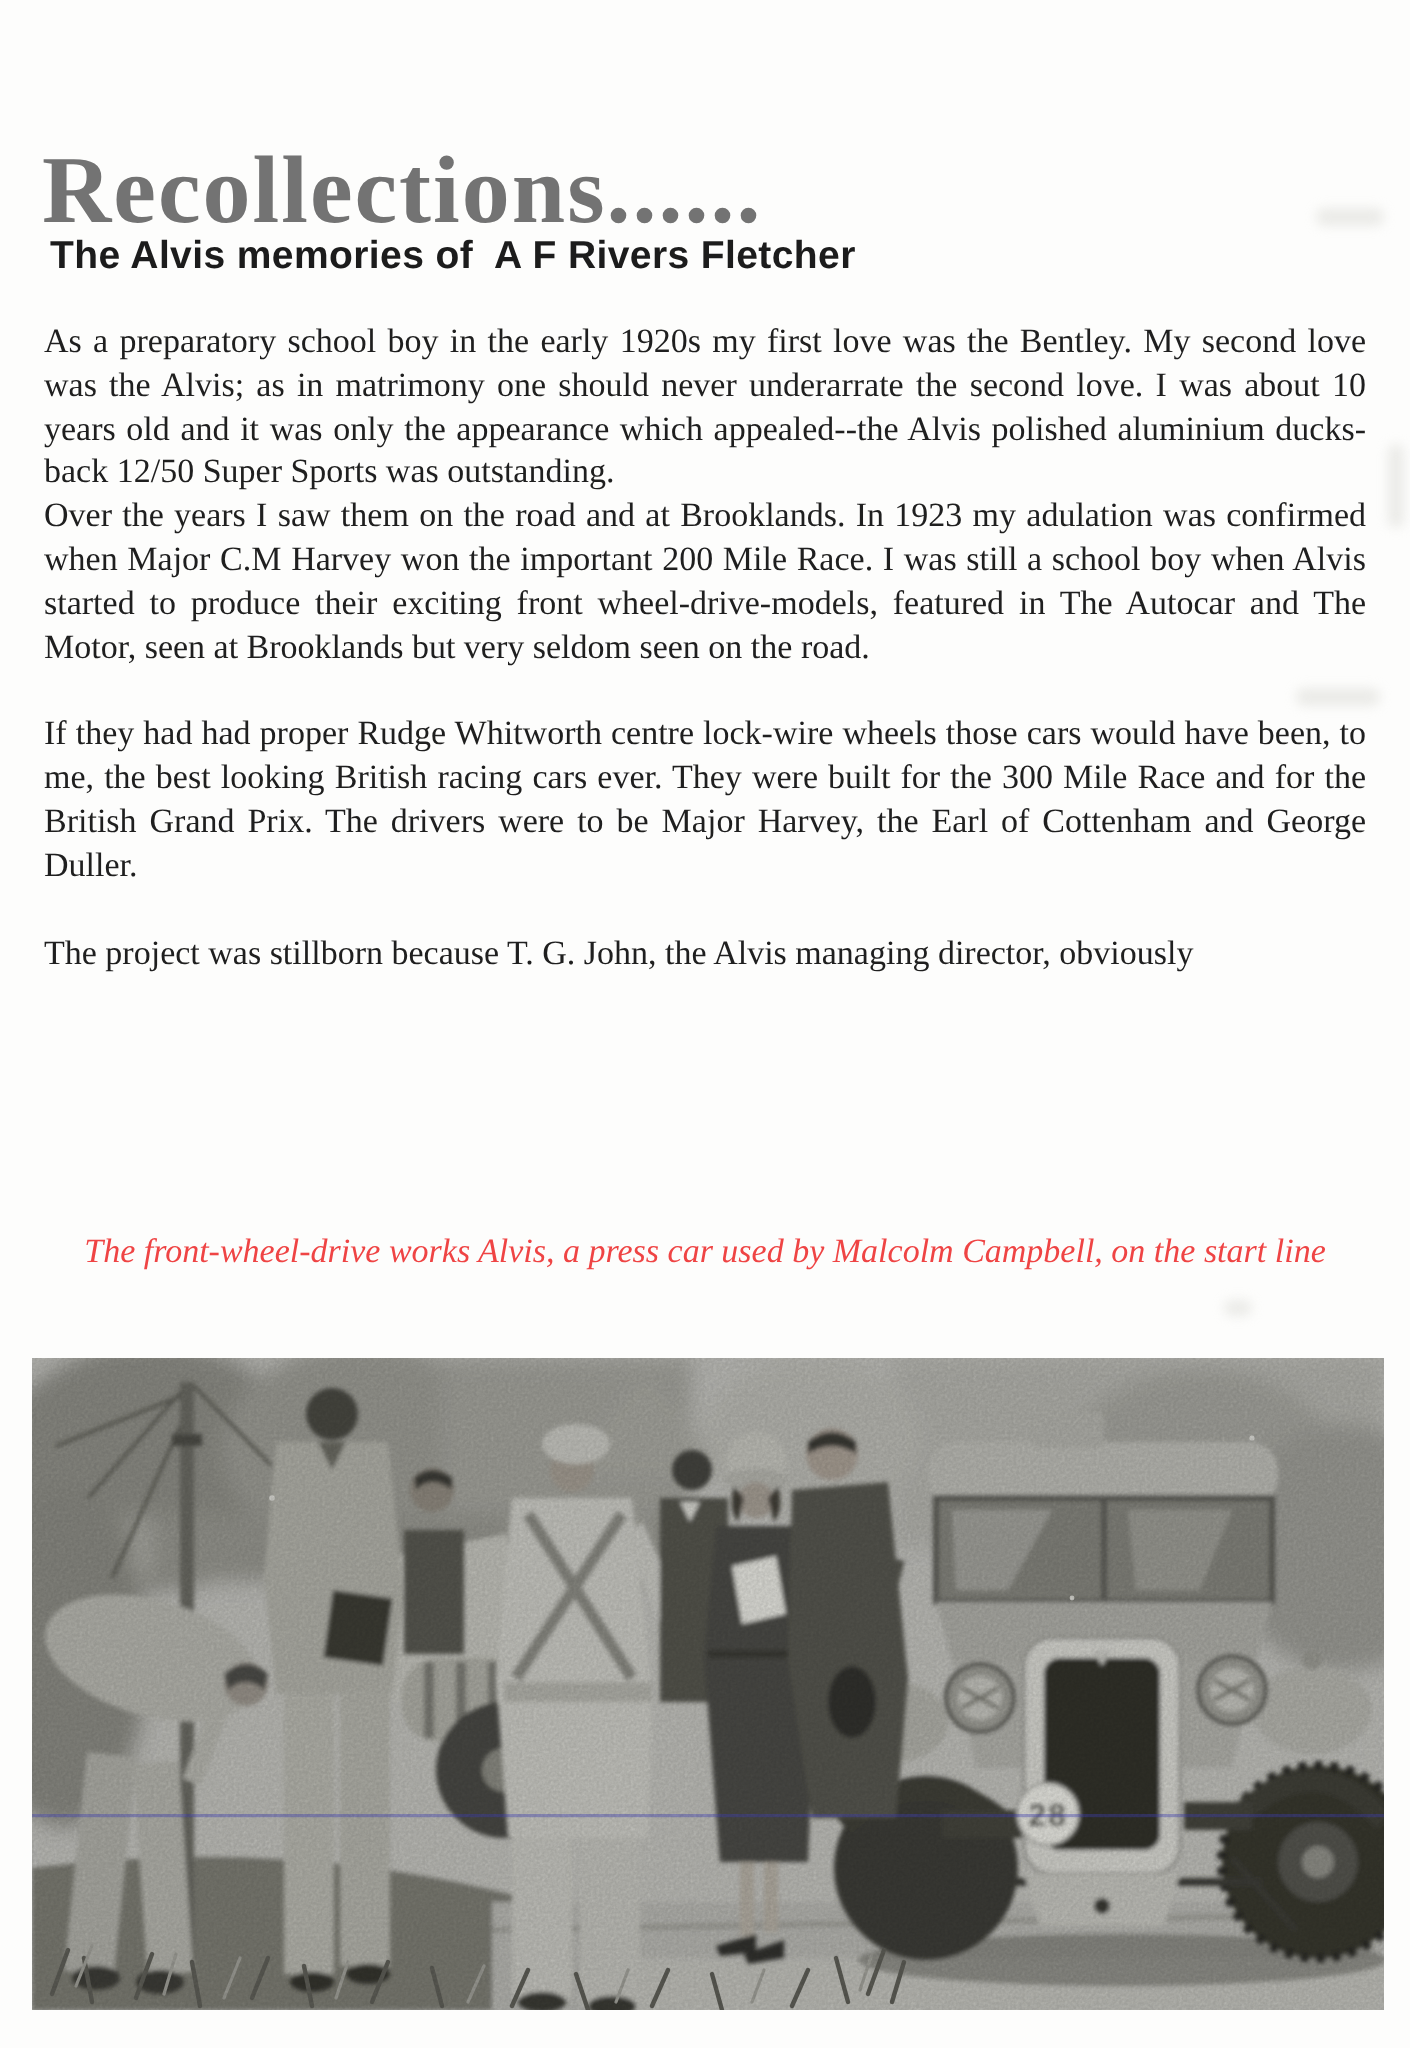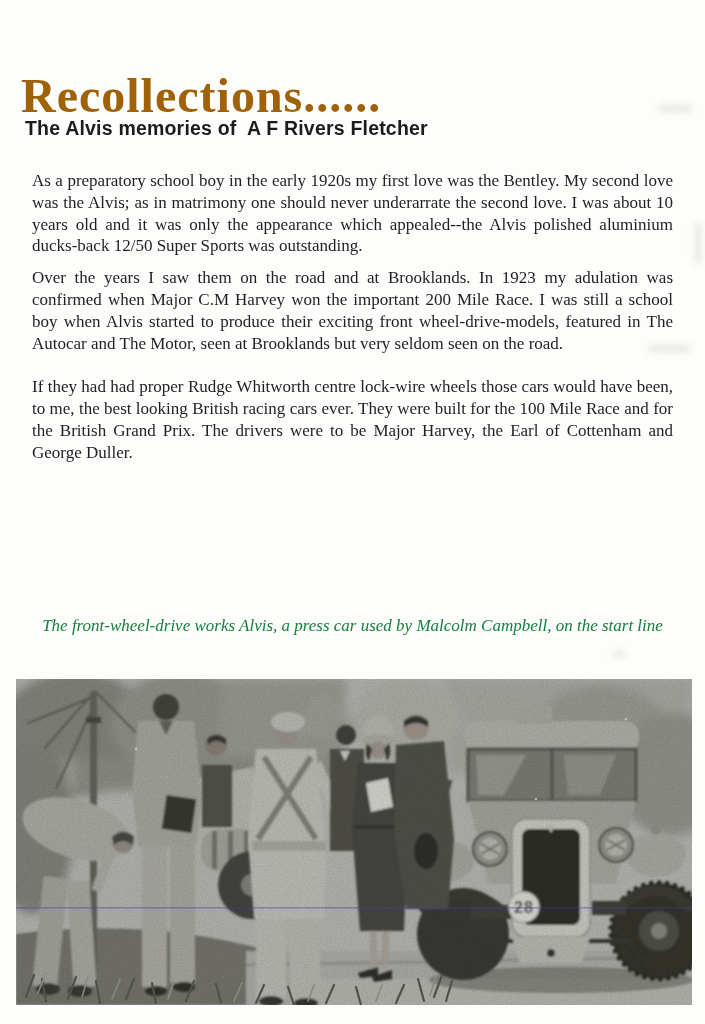--- a/index.html
+++ b/index.html
@@ -8,41 +8,41 @@
     width:705px; height:1024px;
     background:#fdfdfc;
     margin:0 auto;
     overflow:hidden;
     font-family:"Liberation Serif", serif;
     color:#1f1f1f;
   }
   .title {
     position:absolute; left:21px; top:40px;
     font-size:48px; font-weight:bold; line-height:1;
-    letter-spacing:1px; color:#a16207;
+    letter-spacing:1px; color:#737373;
   }
   .subtitle {
     position:absolute; left:25px; top:117px;
     font-family:"Liberation Sans", sans-serif;
     font-weight:bold; font-size:19.5px; letter-spacing:0.2px;
     white-space:pre-wrap; color:#1c1c1c;
   }
   .bodytext {
     position:absolute; left:22px; top:160px; width:661px;
     font-size:17px; line-height:21.8px;
     text-align:justify;
   }
-  .bodytext p { margin:10px; }
+  .bodytext p { margin:0; }
   .group { margin:0 0 15px 0; }
   .group + .group { margin-top:22px; }
   .ital { }
   .caption {
     position:absolute; left:0; right:0; top:616px;
     text-align:center; font-style:italic;
-    font-size:17px; line-height:20.5px; color:#15803d;
+    font-size:17px; line-height:20.5px; color:#ef4444;
   }
   .photo-wrap {
     position:absolute; left:16px; top:679px;
     width:676px; height:326px;
     background:#bfbfba;
   }
   .photo-wrap svg { display:block; }
   .smudge {
     position:absolute; background:#dcdcd7; border-radius:4px;
     filter:blur(3px); opacity:0.55;
@@ -60,23 +60,24 @@
   <h1 class="title">Recollections......</h1>
 
   <div class="subtitle">The Alvis memories of  A F Rivers Fletcher</div>
 
   <div class="bodytext">
     <div class="group">
       <p>As a preparatory school boy in the early 1920s my first love was the Bentley. My second love was the Alvis;  as in matrimony one should never underarrate the second love. I was about 10 years old and it was only the appearance which appealed--the Alvis polished aluminium ducks-back 12/50 Super Sports was outstanding.</p>
       <p><span>Over the years I saw them on the road and at Brooklands. In 1923 my adulation was confirmed when Major C.M Harvey won the important 200 Mile Race. I was still a school boy when Alvis started to produce their exciting front wheel-drive-models, featured in </span><span class="ital">The Autocar</span><span> and </span><span class="ital">The Motor</span><span>, seen at Brooklands but very seldom seen on the road.</span></p>
     </div>
     <div class="group">
-      <p>If they had had proper Rudge Whitworth centre lock-wire wheels those cars would have been, to me, the best looking British racing cars ever. They were built for the 100 Mile Race and for the British Grand Prix. The drivers were to be Major Harvey, the Earl of Cottenham and George Duller.</p>
+      <p>If they had had proper Rudge Whitworth centre lock-wire wheels those cars would have been, to me, the best looking British racing cars ever. They were built for the 300 Mile Race and for the British Grand Prix. The drivers were to be Major Harvey, the Earl of Cottenham and George Duller.</p>
     </div>
     <div class="group">
+      <p>The project was stillborn because T. G. John, the Alvis managing director, obviously</p>
     </div>
   </div>
 
   <div class="caption">
     <div>The front-wheel-drive works Alvis, a press car used by Malcolm Campbell, on the start line</div>
   </div>
 
   <div class="photo-wrap">
     <svg width="676" height="326" viewBox="0 0 676 326">
       <defs>

